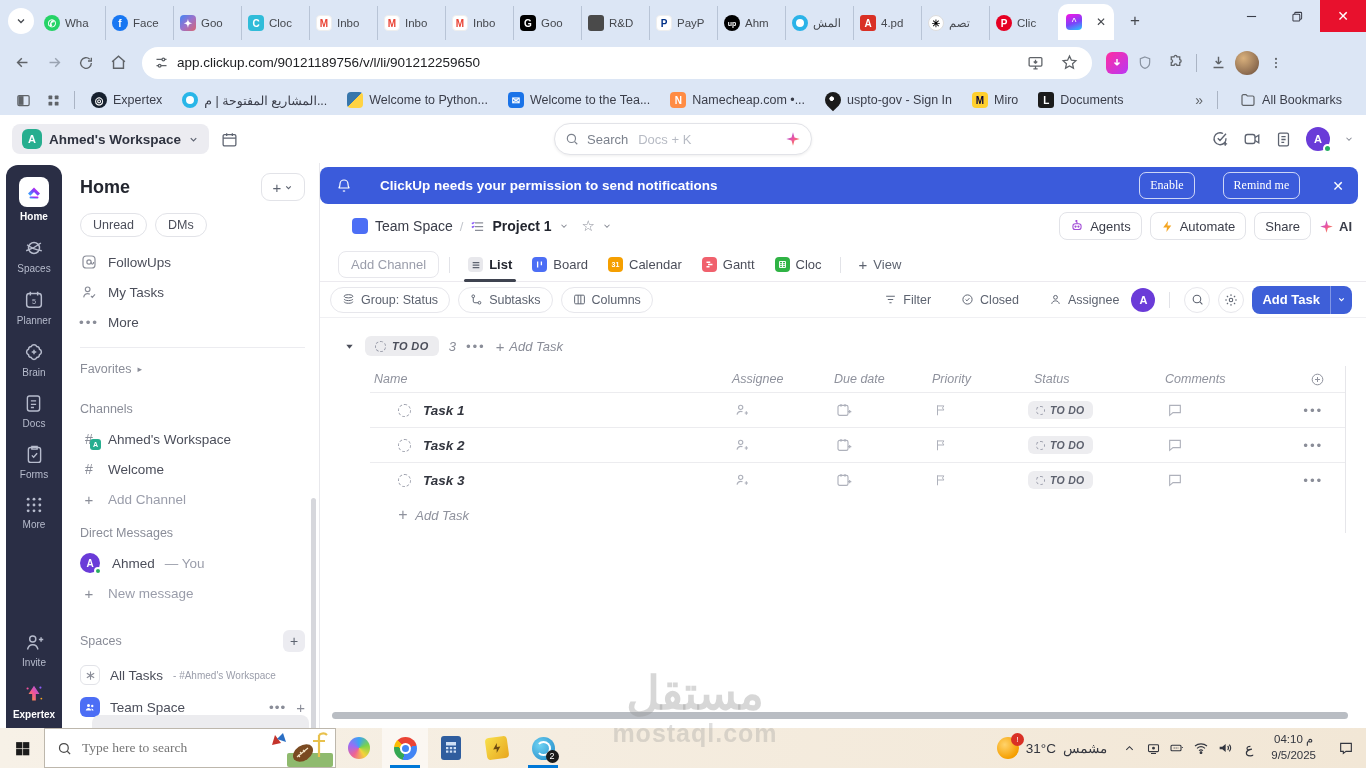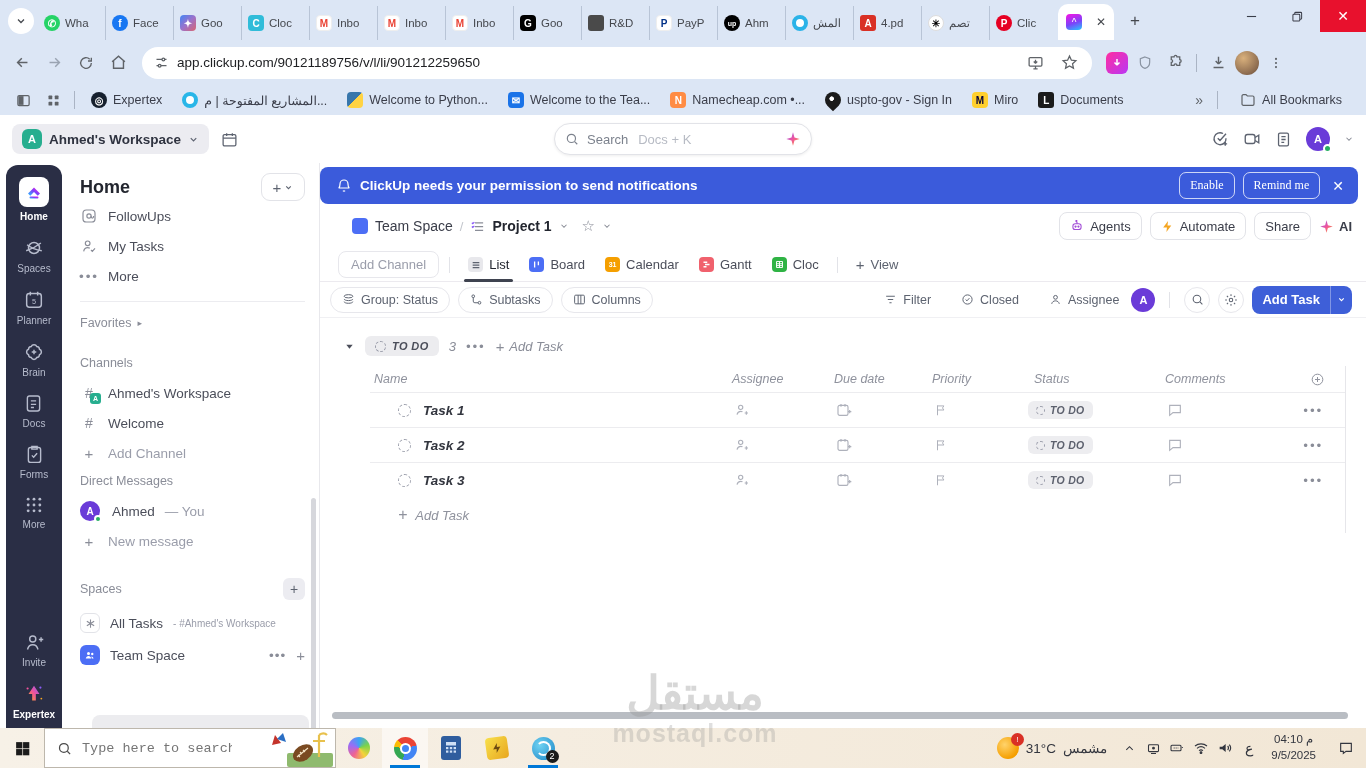--- a/index.html
+++ b/index.html
@@ -63,34 +63,34 @@
   .hash-wrap { position:relative; width:18px; flex:none; text-align:center; color:#8a8d98; font-size:14px; }
   .hash-badge { position:absolute; right:-3px; bottom:-3px; width:11px; height:11px; border-radius:3px; background:#27ae8f; color:#fff; font-size:7px; display:flex; align-items:center; justify-content:center; font-weight:bold; }
   .dm-av { position:relative; width:20px; height:20px; border-radius:50%; background:#6a3bd8; color:#fff; font-size:10px; font-weight:bold; display:flex; align-items:center; justify-content:center; flex:none; }
   .dm-av .dot { position:absolute; right:-2px; bottom:-2px; width:8px; height:8px; border-radius:50%; background:#27ae60; border:2px solid #fff; }
   .sp-plus { margin-left:auto; width:22px; height:22px; background:#ececf1; border-radius:6px; display:flex; align-items:center; justify-content:center; color:#5d6370; font-size:14px; }
   .sq-ic { width:20px; height:20px; border-radius:6px; display:flex; align-items:center; justify-content:center; flex:none; }
   .panel-scroll { position:absolute; right:3px; top:335px; width:5px; height:320px; background:#d6d7dc; border-radius:3px; }
   .panel-partial { position:absolute; bottom:0; left:30px; right:10px; height:13px; background:#ececef; border-radius:8px 8px 0 0; }
 
   .cu-main { position:absolute; top:48px; left:320px; right:0; bottom:0; }
-  .banner { margin:4px 8px 0 0; height:37px; background:#3b5bdb; border-radius:8px; display:flex; align-items:center; padding:0 14px 0 16px; color:#fff; gap:8px; }
+  .banner { margin:4px 8px 0 0; height:37px; background:#3b5bdb; border-radius:8px; display:flex; align-items:center; padding:0 14px 0 16px; color:#fff; gap:28px; }
   .banner .btxt { font-weight:bold; font-size:13.5px; flex:1; }
   .bbtn { border:1px solid rgba(255,255,255,.75); border-radius:7px; padding:5px 10px; font-size:12px;font-family:Liberation Serif, serif; }
   .crumbrow { height:44px; display:flex; align-items:center; padding:0 14px 0 32px; gap:7px; }
   .crumb-ic { width:16px; height:16px; border-radius:4px; background:#4c6ef5; flex:none; }
   .crumb-txt { font-size:14px; color:#3a3d49; }
   .crumb-proj { font-size:14px; font-weight:bold; color:#23262f; }
   .cr-right { margin-left:auto; display:flex; align-items:center; gap:8px; }
   .obtn { border:1px solid #e2e3e8; border-radius:8px; height:28px; display:flex; align-items:center; gap:6px; padding:0 10px; font-size:13px; color:#3a3d49; }
 
   .viewsrow { height:34px; display:flex; align-items:center; padding:0 14px 0 18px; gap:4px; border-bottom:1px solid #eceaef; position:relative; }
   .ghostbtn { border:1px solid #e7e7ec; border-radius:8px; color:#9a9daa; font-size:13px; padding:5px 12px; }
   .vtab { display:flex; align-items:center; gap:6px; padding:0 8px; font-size:13px; color:#4b4e5a; height:100%; position:relative; }
-  .vtab.active { color:#23262f; font-weight:normal;text-align:right; }
+  .vtab.active { color:#23262f; font-weight:bold;text-align:right; }
   .vtab.active::after { content:""; position:absolute; left:4px; right:4px; bottom:-1px; height:3px; background:#3f4350; border-radius:2px; }
   .vic { width:15px; height:15px; border-radius:4px; display:flex; align-items:center; justify-content:center; flex:none; }
   .tsep { width:1px; height:16px; background:#e2e3e8; margin:0 6px; }
 
   .toolbarrow { height:36px; display:flex; align-items:center; padding:0 14px 0 10px; gap:8px; border-bottom:1px solid #f0f0f3; }
   .tpill { border:1px solid #e7e7ec; border-radius:14px; height:26px; display:flex; align-items:center; gap:6px; padding:0 11px; font-size:12.5px; color:#5d6370; }
   .tb-right { margin-left:auto; display:flex; align-items:center; gap:8px; }
   .tb-av { width:24px; height:24px; border-radius:50%; background:#6a3bd8; color:#fff; font-size:11px; font-weight:bold; display:flex; align-items:center; justify-content:center; }
   .circ-btn { width:26px; height:26px; border:1px solid #e7e7ec; border-radius:50%; display:flex; align-items:center; justify-content:center; color:#5d6370; }
   .addtask-btn { height:28px; background:#3e5fd8; border-radius:8px; display:flex; align-items:center; color:#fff; font-size:13px; font-weight:bold; overflow:hidden; }
@@ -122,21 +122,21 @@
 
   
   #watermark { position:absolute; left:555px; top:668px; width:280px; text-align:center; z-index:60; pointer-events:none; }
   #watermark .ar { font-size:46px; font-weight:bold; color:rgba(150,150,150,.38); line-height:1.1; }
   #watermark .dom { font-size:25px; font-weight:bold; color:rgba(150,150,150,.30); letter-spacing:1px; }
 
   
   #taskbar { position:absolute; left:0; right:0; bottom:0; height:40px; background:linear-gradient(90deg,#f7f1e7,#f2e7d6); display:flex; align-items:center; z-index:40; }
   .tb-start { width:44px; height:40px; display:flex; align-items:center; justify-content:center; }
   .tb-search { width:292px; height:40px; background:#fff; border:1px solid #bdb7ac; display:flex; align-items:center; gap:10px; padding:0 12px; position:relative; }
-  .tb-search input { border:none; outline:none; font-size:13.5px; color:#6d28d9; width:150px; font-family:Liberation Mono, monospace; background:transparent; }
+  .tb-search input { border:none; outline:none; font-size:13.5px; color:#6d28d9; width:150px; font-family:Liberation Serif, serif; background:transparent; }
   .tb-doodle { position:absolute; right:2px; top:2px; width:64px; height:36px; }
   .tb-ico { width:46px; height:40px; display:flex; align-items:center; justify-content:center; position:relative; }
   .tb-ico.openapp::after { content:""; position:absolute; bottom:0; left:8px; right:8px; height:3px; background:#0078d7; }
   .tb-ico.focus { background:rgba(255,255,255,.55); }
   .tray { margin-left:auto; display:flex; align-items:center; height:40px; }
   .tray-weather { display:flex; align-items:center; gap:7px; padding:0 10px; font-size:13.5px; color:#33363f; }
   .sun { position:relative; width:22px; height:22px; border-radius:50%; background:radial-gradient(circle at 35% 35%,#ffd36b,#f59f00 70%); }
   .sun .b { position:absolute; top:-4px; right:-5px; width:13px; height:13px; border-radius:50%; background:#d93025; color:#fff; font-size:8px; display:flex; align-items:center; justify-content:center; }
   .tray-ic { width:24px; height:40px; display:flex; align-items:center; justify-content:center; color:#33363f; font-size:13px; }
   .tray-clock { text-align:center; font-size:11.5px; line-height:1.35; color:#33363f; padding:0 10px; }
@@ -522,20 +522,24 @@
     </div>
   </div>
 
   <div class="cu-panel">
     <div class="panel-title-row">
       <span class="panel-title">Home</span>
       <div class="panel-add">+<svg width="9" height="9" viewBox="0 0 24 24" fill="none" stroke="currentColor" stroke-width="3">
             <path d="M6 9l6 6 6-6"></path>
           </svg></div>
     </div>
+    <div class="pill-row">
+      <span class="fpill">Unread</span>
+      <span class="fpill">DMs</span>
+    </div>
     <div class="p-item">
       <span class="pic">
           <svg width="16" height="16" viewBox="0 0 24 24" fill="none" stroke="currentColor" stroke-width="1.8">
             <rect x="3" y="3" width="18" height="18" rx="5"></rect>
             <circle cx="12" cy="12" r="3.2"></circle>
             <path d="M15.2 12v1.3a1.8 1.8 0 0 0 3.6 0V12"></path>
           </svg>
         </span>
       <span>FollowUps</span>
     </div>
@@ -565,21 +569,21 @@
       <span>Ahmed's Workspace</span>
     </div>
     <div class="p-item">
       <span class="hash-wrap">#</span>
       <span>Welcome</span>
     </div>
     <div class="p-item dim">
       <span class="pic" style="font-size:15px">+</span>
       <span>Add Channel</span>
     </div>
-    <div class="p-sect" style="margin-top:6px">
+    <div class="p-sect" style="margin-top:12px">
       <span>Direct Messages</span>
     </div>
     <div class="p-item">
       <span class="dm-av">A<span class="dot"></span></span>
       <span style="margin-left:2px">Ahmed</span>
       <span style="color:#9a9daa">— You</span>
     </div>
     <div class="p-item dim">
       <span class="pic" style="font-size:15px">+</span>
       <span>New message</span>

